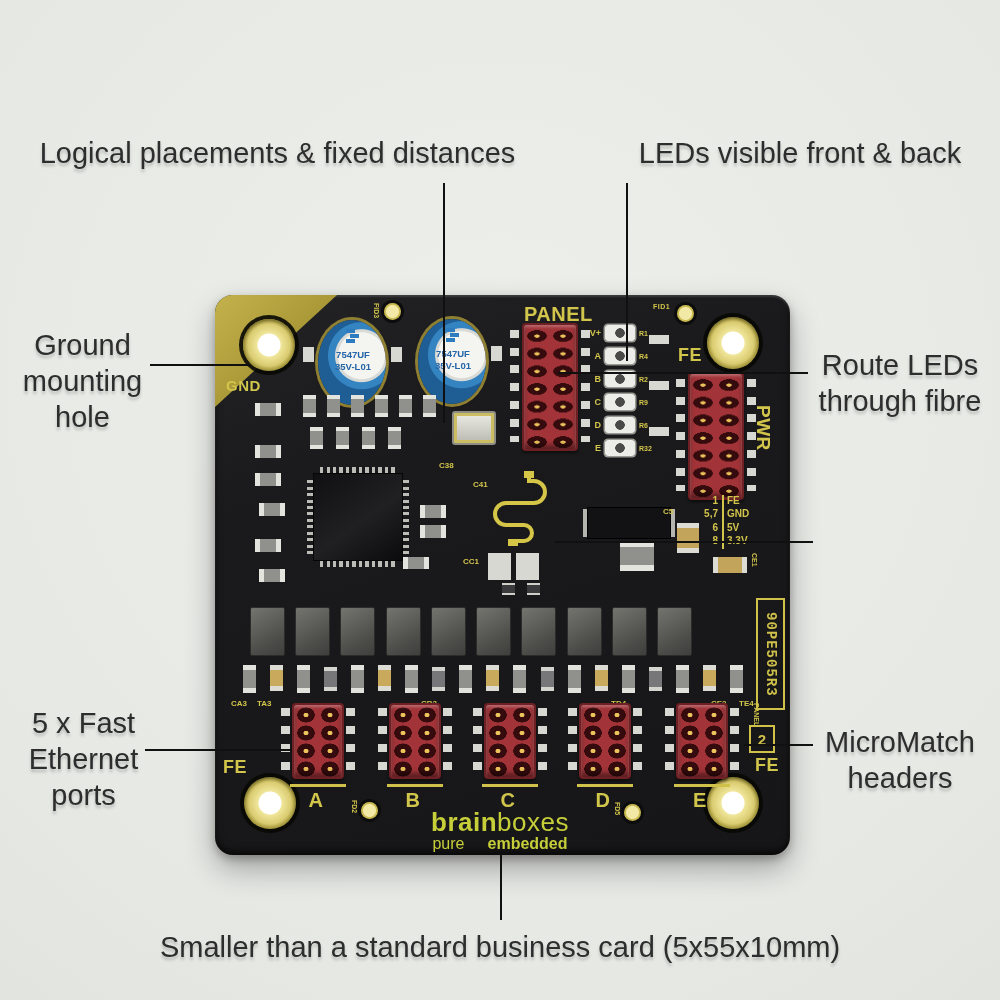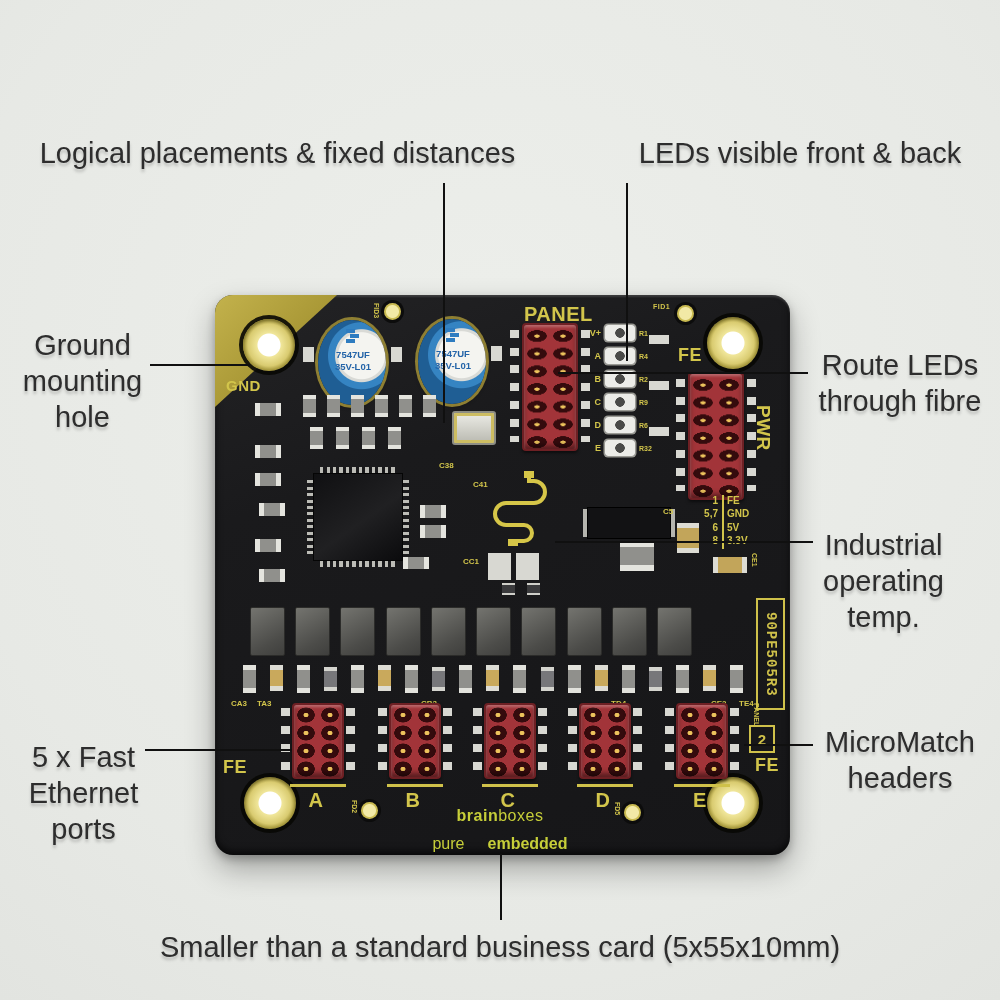--- a/index.html
+++ b/index.html
@@ -89,41 +89,40 @@
   .portline{width:56px;height:3px;background:#cfc14a;top:489px;}
   .portletter{font-size:20px;font-weight:bold;color:#d2c54b;top:494px;width:22px;text-align:center;}
   .tiny{font-size:8px;color:#d2c54b;font-weight:bold;white-space:nowrap;}
   .pnbox{left:541px;top:303px;width:25px;height:108px;border:2px solid #cfc14a;
     display:flex;align-items:center;justify-content:center;}
   .pnbox span{position:static;writing-mode:vertical-rl;font-family:"Liberation Mono",monospace;
     font-size:14px;font-weight:bold;color:#cfc14a;letter-spacing:1px;}
   .panelbox{left:534px;top:430px;width:22px;height:24px;border:2px solid #cfc14a;
     display:flex;align-items:center;justify-content:center;}
   .panelbox span{position:static;font-size:15px;font-weight:bold;color:#cfc14a;}
-  .logo{left:170px;top:512px;width:230px;text-align:center;font-size:16px;color:#c6ce39;
+  .logo{left:170px;top:512px;width:230px;text-align:center;font-size:26px;color:#c6ce39;
     letter-spacing:0.5px;white-space:nowrap;}
   .logo .b1{position:static;font-weight:800;}
   .logo .b2{position:static;font-weight:500;}
   .tagline{left:170px;top:540px;width:230px;text-align:center;font-size:16px;color:#c6ce39;white-space:nowrap;}
   .tagline .t1{position:static;font-weight:400;margin-right:23px;}
   .tagline .t2{position:static;font-weight:800;}
   .serp{left:272px;top:176px;}
 </style>
 </head>
 <body>
 
 <div class="stage">
 
   <div class="callout" style="left:630px;top:136px;width:340px;white-space:nowrap;">LEDs visible front &amp; back</div>
   <div class="callout" style="left:20px;top:136px;width:515px;white-space:nowrap;">Logical placements &amp; fixed distances</div>
   <div class="callout" style="left:10px;top:328px;width:145px;">Ground mounting hole</div>
   <div class="callout" style="left:810px;top:348px;width:180px;">Route LEDs through fibre</div>
-  <div class="callout" style="left:815px;top:528px;width:137px;">Industrial operating temp.</div>
   <div class="callout" style="left:815px;top:725px;width:170px;">MicroMatch headers</div>
-  <div class="callout" style="left:20px;top:740px;width:127px;">5 x Fast Ethernet ports</div>
+  <div class="callout" style="left:20px;top:706px;width:127px;">5 x Fast Ethernet ports</div>
   <div class="callout" style="left:0;top:930px;width:1000px;">Smaller than a standard business card (5x55x10mm)</div>
 
   <div class="lead" style="left:443px;top:183px;width:2px;height:240px;"></div>
   <div class="lead" style="left:626px;top:183px;width:2px;height:178px;"></div>
   <div class="lead" style="left:150px;top:364px;width:100px;height:2px;"></div>
   <div class="lead" style="left:558px;top:372px;width:250px;height:2px;"></div>
   <div class="lead" style="left:555px;top:541px;width:258px;height:2px;"></div>
   <div class="lead" style="left:744px;top:744px;width:69px;height:2px;"></div>
   <div class="lead" style="left:145px;top:749px;width:147px;height:2px;"></div>
   <div class="lead" style="left:500px;top:854px;width:2px;height:66px;"></div>

